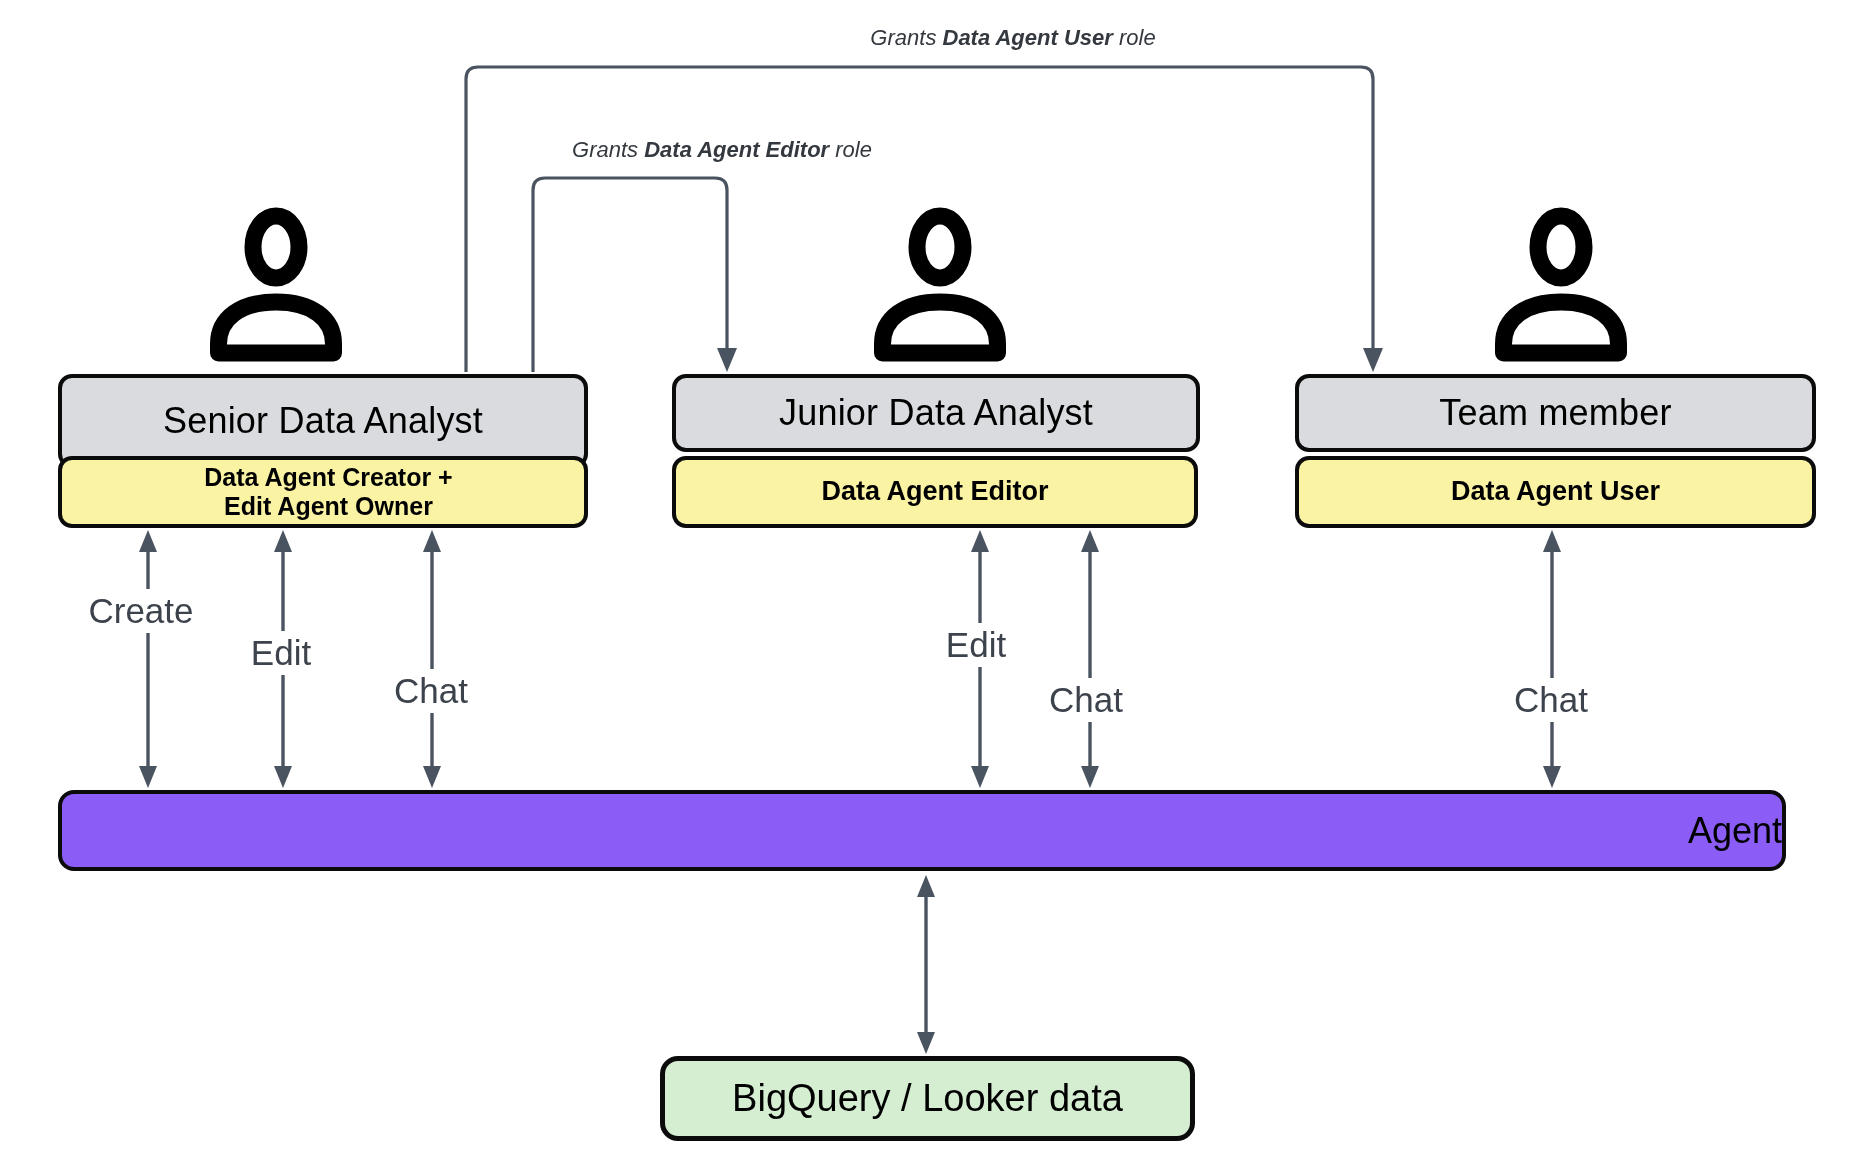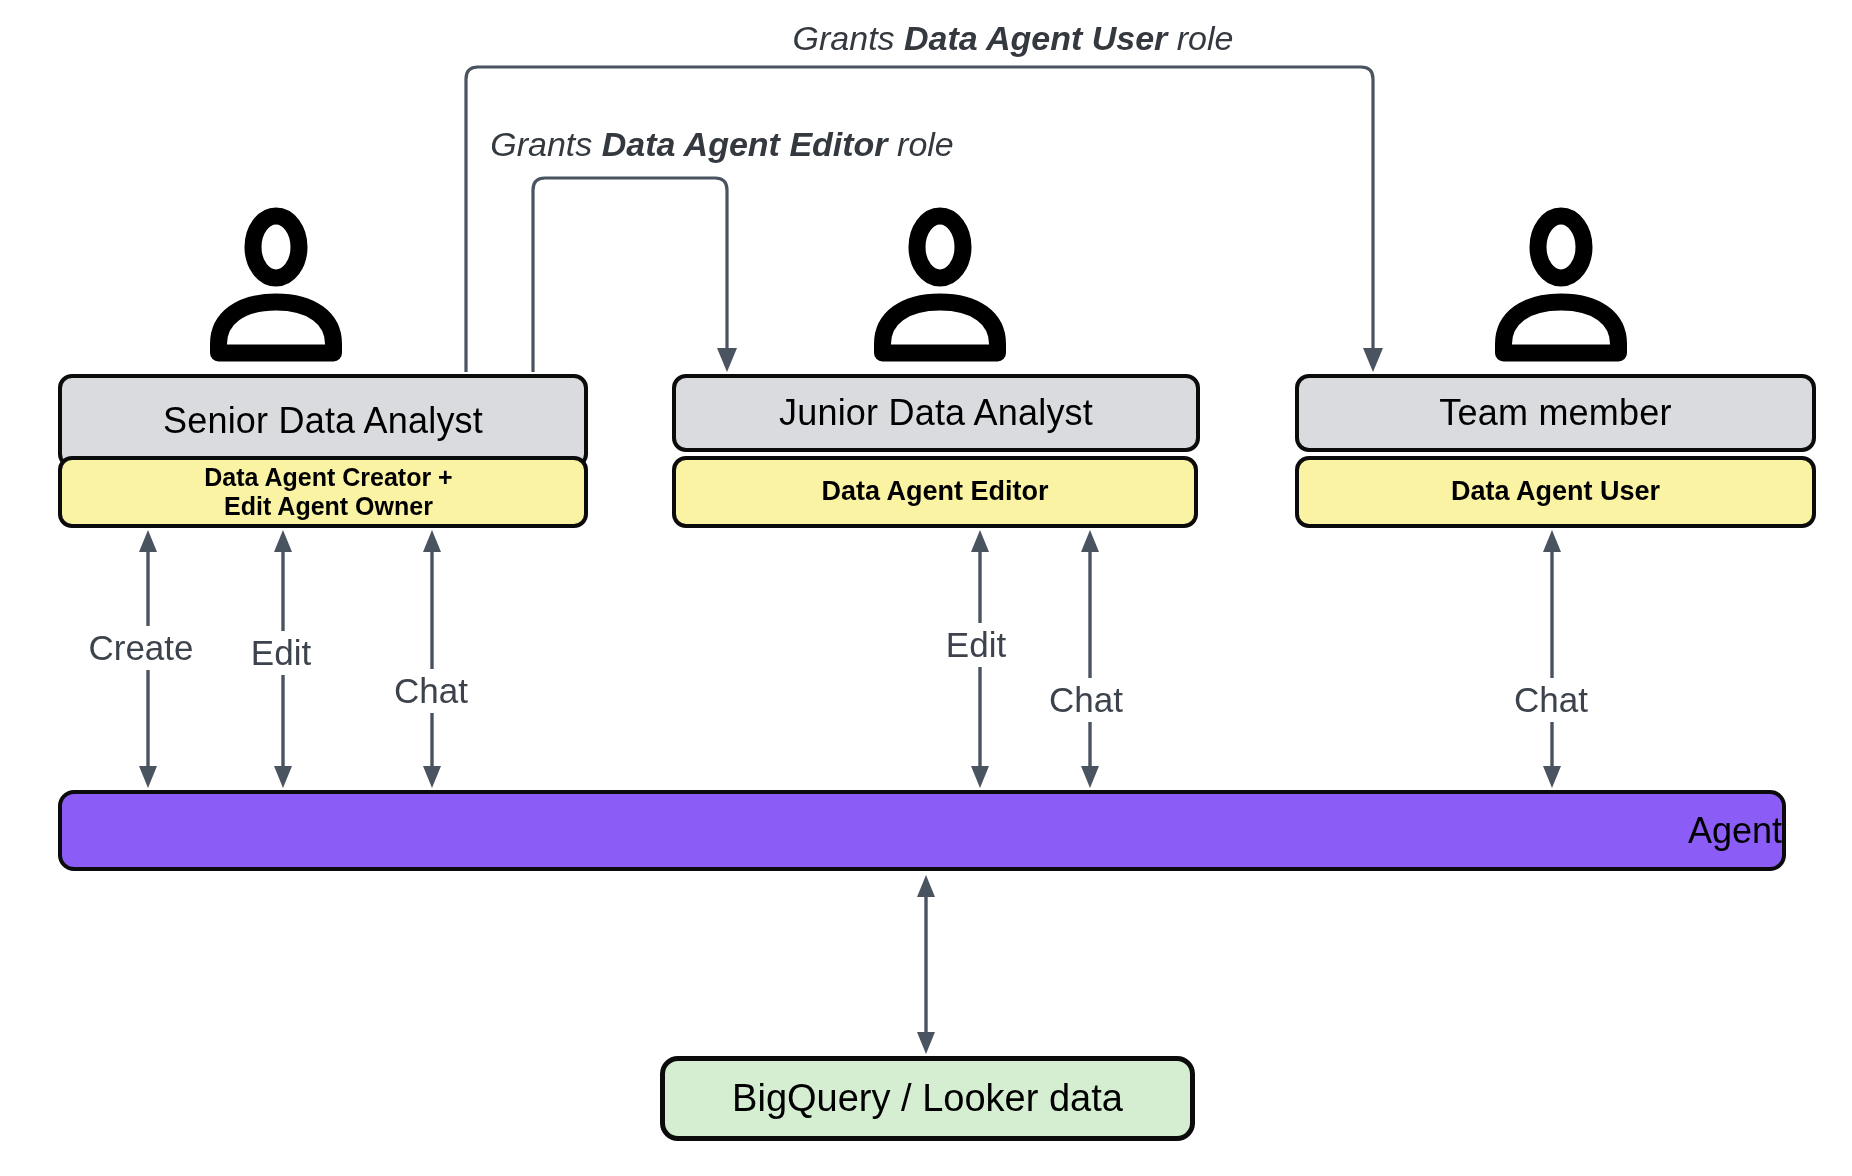--- a/index.html
+++ b/index.html
@@ -19,21 +19,21 @@
   }
   .actor-role.two-line{font-size:25px;padding-left:11px;}
   .agent-bar{
     background:#8b5cf6;border:4px solid #0b0b0b;border-radius:16px;font-size:36px;justify-content:flex-end;
   }
   .datastore{
     background:#D5EED2;border:5px solid #0b0b0b;border-radius:18px;font-size:38px;text-align:center;
   }
   .grant-label{
     position:absolute;transform:translate(-50%,-50%);white-space:nowrap;
-    font-style:italic;font-size:34px;color:#34383f;
+    font-style:italic;font-size:22px;color:#34383f;
   }
   .grant-label b{font-weight:bold;}
   .action-label{
     position:absolute;transform:translate(-50%,-50%);white-space:nowrap;
     font-size:35px;color:#3d434c;background:#ffffff;padding:2px 8px;
   }
   .person{position:absolute;}
 </style>
 </head>
 <body>
@@ -86,21 +86,21 @@
   <svg class="person" style="left:855px;top:206px" width="170" height="168" viewBox="0 0 170 168">
     <ellipse cx="85" cy="41" rx="23" ry="31" fill="none" stroke="#000" stroke-width="17"></ellipse>
     <path d="M27.5 147 L27.5 138 C27.5 112 50 96 85 96 C120 96 142.5 112 142.5 138 L142.5 147 Z" fill="none" stroke="#000" stroke-width="17" stroke-linejoin="round"></path>
   </svg>
   <svg class="person" style="left:1476px;top:206px" width="170" height="168" viewBox="0 0 170 168">
     <ellipse cx="85" cy="41" rx="23" ry="31" fill="none" stroke="#000" stroke-width="17"></ellipse>
     <path d="M27.5 147 L27.5 138 C27.5 112 50 96 85 96 C120 96 142.5 112 142.5 138 L142.5 147 Z" fill="none" stroke="#000" stroke-width="17" stroke-linejoin="round"></path>
   </svg>
 
   <div class="grant-label" style="left:1013px;top:38px"><span>Grants </span><b>Data Agent User</b><span> role</span></div>
-  <div class="grant-label" style="left:722px;top:144px"><span>Grants </span><b>Data Agent Editor</b><span> role</span></div>
+  <div class="grant-label" style="left:722px;top:150px"><span>Grants </span><b>Data Agent Editor</b><span> role</span></div>
 
   <div class="box actor-title" style="left:58px;top:374px;width:530px;height:94px">
     <span>Senior Data Analyst</span>
   </div>
   <div class="box actor-role two-line" style="left:58px;top:456px;width:530px;height:72px">
     <span>Data Agent Creator +</span>
     <span>Edit Agent Owner</span>
   </div>
 
   <div class="box actor-title" style="left:672px;top:374px;width:528px;height:78px">
@@ -110,21 +110,21 @@
     <span>Data Agent Editor</span>
   </div>
 
   <div class="box actor-title" style="left:1295px;top:374px;width:521px;height:78px">
     <span>Team member</span>
   </div>
   <div class="box actor-role" style="left:1295px;top:456px;width:521px;height:72px">
     <span>Data Agent User</span>
   </div>
 
-  <div class="action-label" style="left:141px;top:648px">Create</div>
+  <div class="action-label" style="left:141px;top:611px">Create</div>
   <div class="action-label" style="left:281px;top:653px">Edit</div>
   <div class="action-label" style="left:431px;top:691px">Chat</div>
   <div class="action-label" style="left:976px;top:645px">Edit</div>
   <div class="action-label" style="left:1086px;top:700px">Chat</div>
   <div class="action-label" style="left:1551px;top:700px">Chat</div>
 
   <div class="box agent-bar" style="left:58px;top:790px;width:1728px;height:81px">
     <span>Agent</span>
   </div>
 

